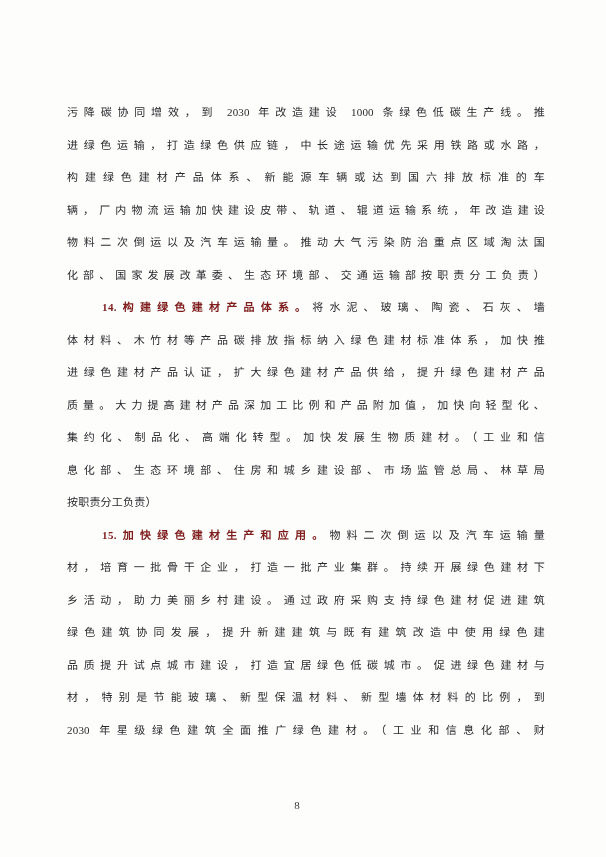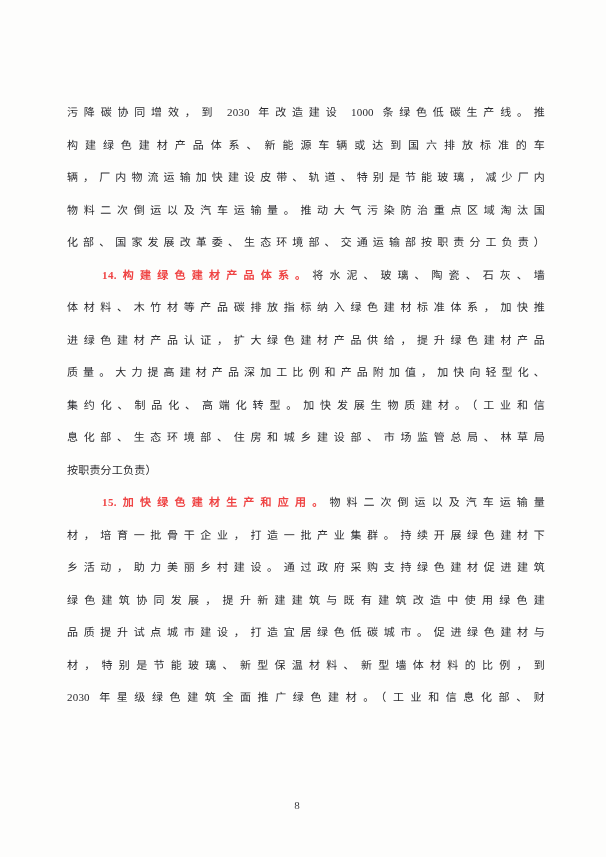--- a/index.html
+++ b/index.html
@@ -33,41 +33,42 @@
   }
   .line.para-end {
     text-align-last: left;
     font-family: Liberation Serif, serif;
   }
   .line.indent {
     text-indent: 35px;
   }
   .line b {
     font-weight: bold;
-    color: #ef4444;
+    color: #7f1d1d;
     letter-spacing: 0.4px;
   }
   .page-number {
     position: absolute;
     left: 0;
     top: 799px;
     width: 594px;
     text-align: center;
     font-size: 11px;
     color: #3a3a3e;
   }
 </style>
 </head>
 <body>
 
 <div class="page">
   <div class="text-block">
     <div class="line">污降碳协同增效，到 2030 年改造建设 1000 条绿色低碳生产线。推</div>
+    <div class="line">进绿色运输，打造绿色供应链，中长途运输优先采用铁路或水路，</div>
     <div class="line">构建绿色建材产品体系、新能源车辆或达到国六排放标准的车</div>
-    <div class="line">辆，厂内物流运输加快建设皮带、轨道、特别是节能玻璃，减少厂内</div>
+    <div class="line">辆，厂内物流运输加快建设皮带、轨道、辊道运输系统，年改造建设</div>
     <div class="line">物料二次倒运以及汽车运输量。推动大气污染防治重点区域淘汰国</div>
     <div class="line">化部、国家发展改革委、生态环境部、交通运输部按职责分工负责）</div>
     <div class="line indent">
       <b>14.构建绿色建材产品体系。</b><span>将水泥、玻璃、陶瓷、石灰、墙</span>
     </div>
     <div class="line">体材料、木竹材等产品碳排放指标纳入绿色建材标准体系，加快推</div>
     <div class="line">进绿色建材产品认证，扩大绿色建材产品供给，提升绿色建材产品</div>
     <div class="line">质量。大力提高建材产品深加工比例和产品附加值，加快向轻型化、</div>
     <div class="line">集约化、制品化、高端化转型。加快发展生物质建材。（工业和信</div>
     <div class="line">息化部、生态环境部、住房和城乡建设部、市场监管总局、林草局</div>

